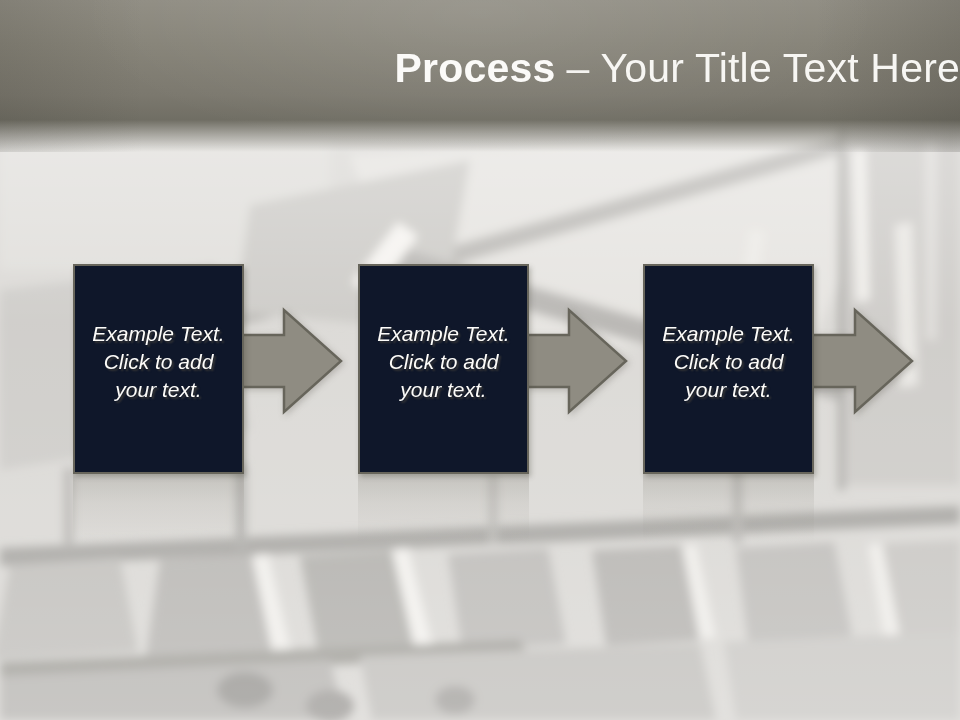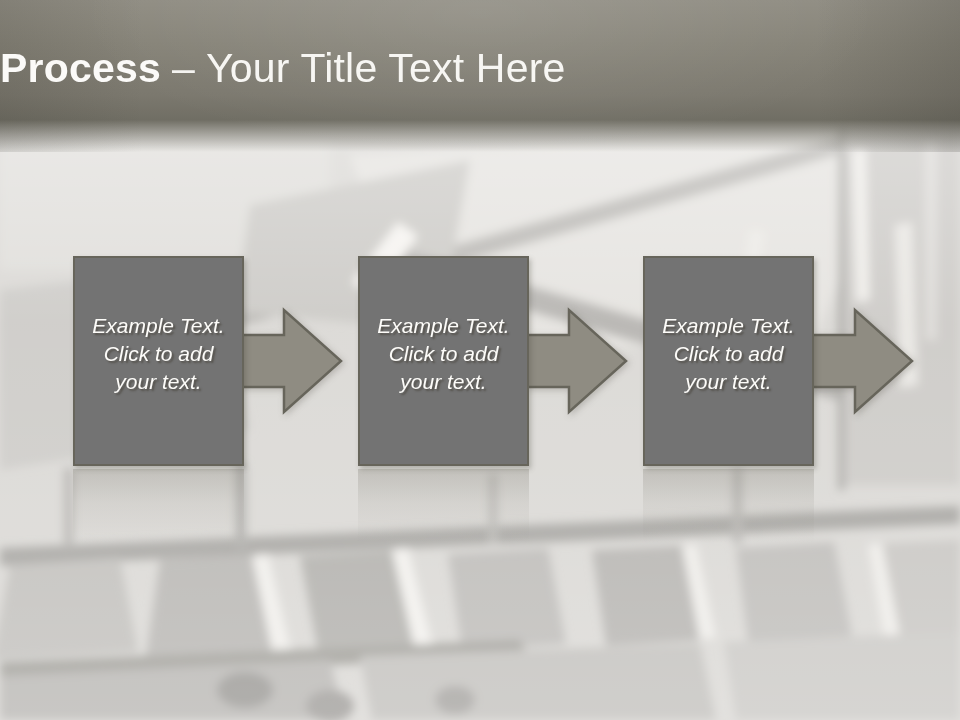--- a/index.html
+++ b/index.html
@@ -19,30 +19,30 @@
   }
   .header::after{
     content:"";position:absolute;inset:0;pointer-events:none;
     background:
       radial-gradient(70% 160% at 50% 8%, rgba(255,255,255,0.10), rgba(255,255,255,0) 60%),
       linear-gradient(90deg, rgba(35,33,27,0.12) 0%, rgba(35,33,27,0) 15%,
                       rgba(35,33,27,0) 85%, rgba(35,33,27,0.16) 100%);
   }
   .title{
     position:absolute;top:46px;left:0;width:960px;z-index:3;
-    text-align:left;color:#fbfaf8;font-size:41px;line-height:1.12;
+    text-align:right;color:#fbfaf8;font-size:41px;line-height:1.12;
     letter-spacing:0.2px;white-space:nowrap;
   }
   .title-bold{font-weight:700;}
   .title-sep{font-weight:400;margin:0 11px;color:#f4f3f0;}
   .title-rest{font-weight:400;color:#f7f6f3;}
   
   .step{
-    position:absolute;top:256px;width:171px;height:210px;z-index:3;
-    background:#737373;border:2px solid #67655b;box-sizing:border-box;
+    position:absolute;top:264px;width:171px;height:210px;z-index:3;
+    background:#0f172a;border:2px solid #67655b;box-sizing:border-box;
     box-shadow:2px 3px 5px rgba(70,68,58,0.30);
     padding-top:54px;text-align:center;cursor:pointer;
   }
   .step-1{left:73px;} .step-2{left:358px;} .step-3{left:643px;}
   .step-line{
     font-style:italic;font-size:21px;line-height:28px;color:#fdfcf9;
     text-shadow:2px 2px 2px rgba(70,67,58,0.72);
   }
   
   .arrow{

